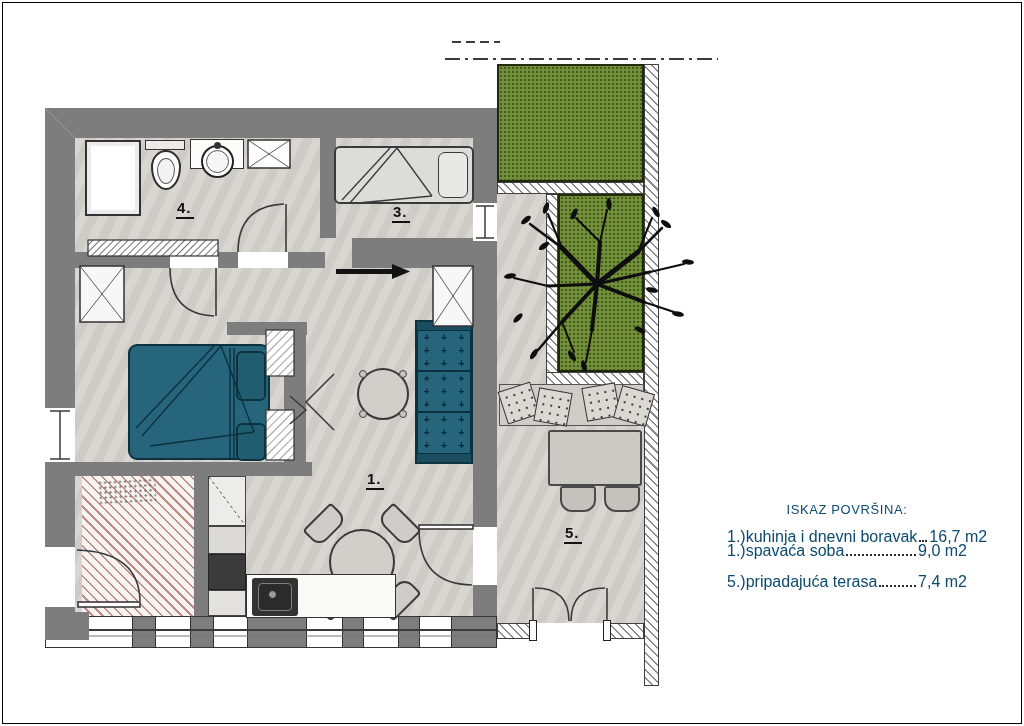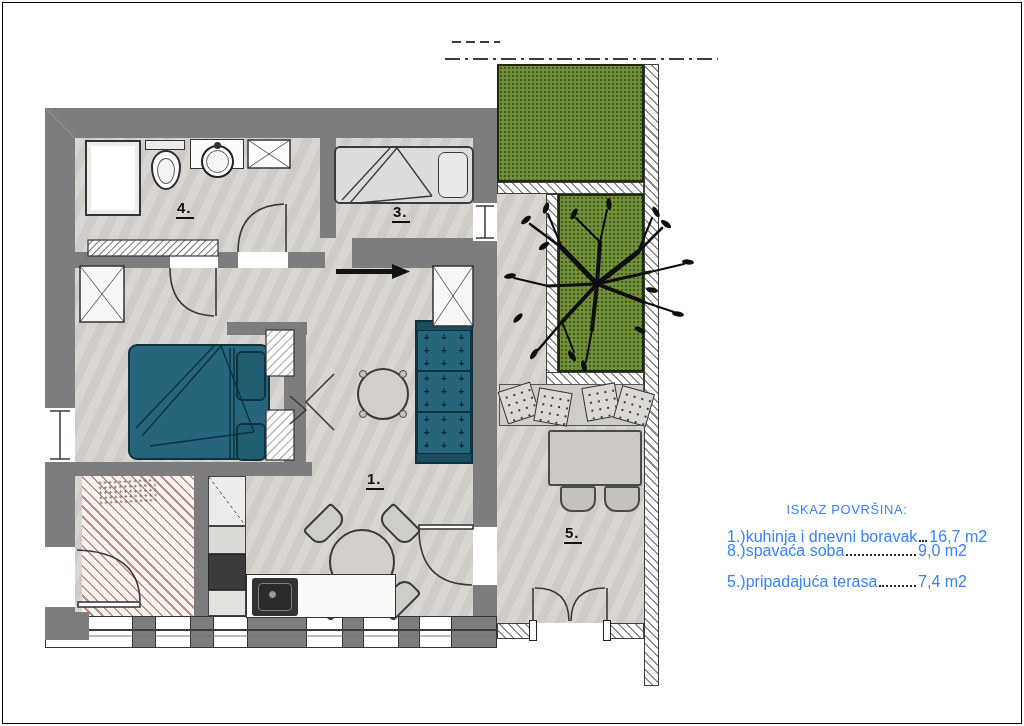--- a/index.html
+++ b/index.html
@@ -50,21 +50,21 @@
   .bench{background:#d0cdc9;border:1px solid #555;box-sizing:border-box;}
   .cushion{background-color:#dbd8d4;border:1.5px solid #333;box-sizing:border-box;
     background-image:radial-gradient(#3c3c3c .9px,transparent 1.15px);background-size:8px 8px;background-position:2px 3px;}
   .t-table{background:#ccc9c5;border:2px solid #4a4a4a;border-radius:3px;box-sizing:border-box;}
   .t-chair{background:#c5c2be;border:2px solid #4a4a4a;border-radius:3px 3px 12px 12px;box-sizing:border-box;}
   .post{background:#fff;border:1.5px solid #222;box-sizing:border-box;}
   
   .room-label{position:absolute;font-weight:bold;font-size:15px;color:#111;letter-spacing:1px;
     border-bottom:2px solid #111;padding:0 2px 0 1px;line-height:1.2;}
   
-  .legend{position:absolute;left:727px;top:502px;width:240px;color:#3b82f6;}
+  .legend{position:absolute;left:727px;top:502px;width:240px;color:#0c4a6e;}
   .legend-title{text-align:center;font-size:13px;letter-spacing:.6px;margin-bottom:13px;}
   .legend-row{display:flex;align-items:flex-end;font-size:16px;line-height:14px;white-space:nowrap;}
   .legend-row .lg-label{flex:none;}
   .legend-row .leader{flex:1;border-bottom:2px dotted #2a2a2a;margin:0 2px 2px 2px;min-width:8px;}
   .legend-row .lg-value{flex:none;}
   .legend-row.total{margin-top:9px;font-weight:bold;border-bottom:2px solid #111;padding-bottom:1px;}
   .legend-row.separate{margin-top:17px;}
   svg.overlay{position:absolute;left:0;top:0;pointer-events:none;}
 </style>
 </head>
@@ -356,21 +356,21 @@
 
   <div class="legend">
     <div class="legend-title">ISKAZ POVRŠINA:</div>
     <div id="legend-rows">
         <div class="legend-row">
           <span class="lg-label">1.)kuhinja i dnevni boravak </span>
           <span class="leader"></span>
           <span class="lg-value">16,7 m2</span>
         </div>
         <div class="legend-row">
-          <span class="lg-label">8.)spavaća soba</span>
+          <span class="lg-label">1.)spavaća soba</span>
           <span class="leader"></span>
           <span class="lg-value">9,0 m2</span>
         </div>
         <div class="legend-row separate">
           <span class="lg-label">5.)pripadajuća terasa</span>
           <span class="leader"></span>
           <span class="lg-value">7,4 m2</span>
         </div>
       </div>
   </div>

